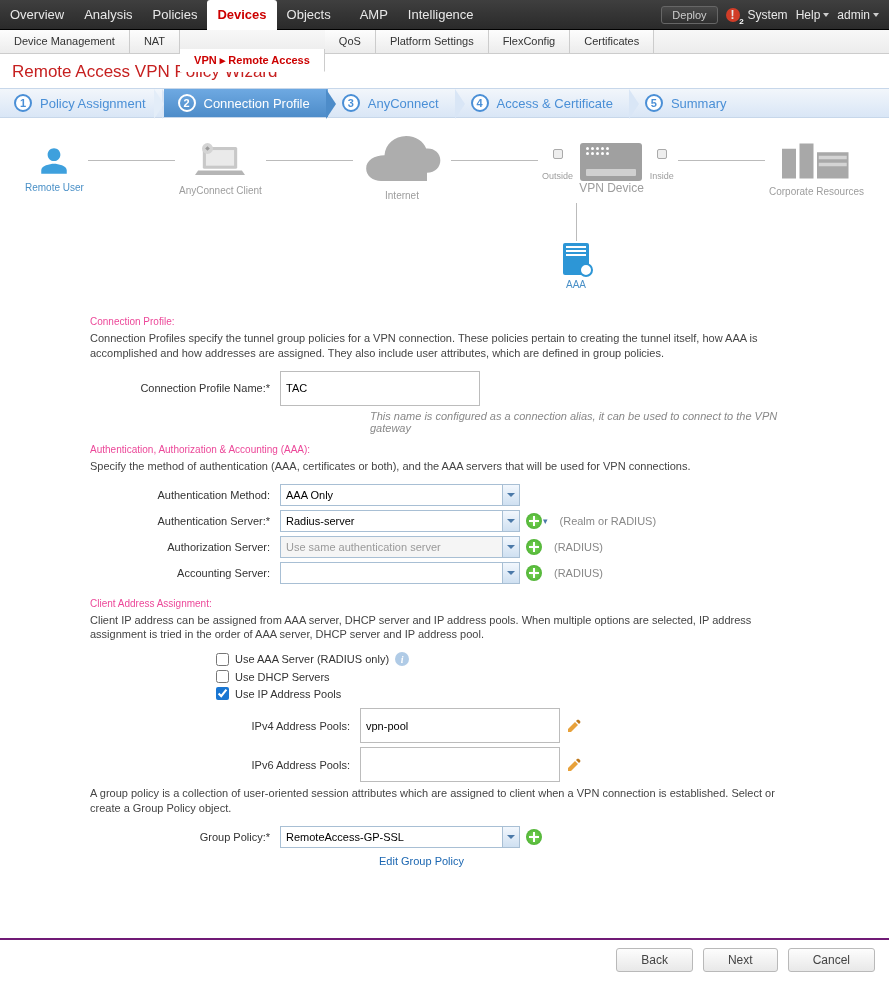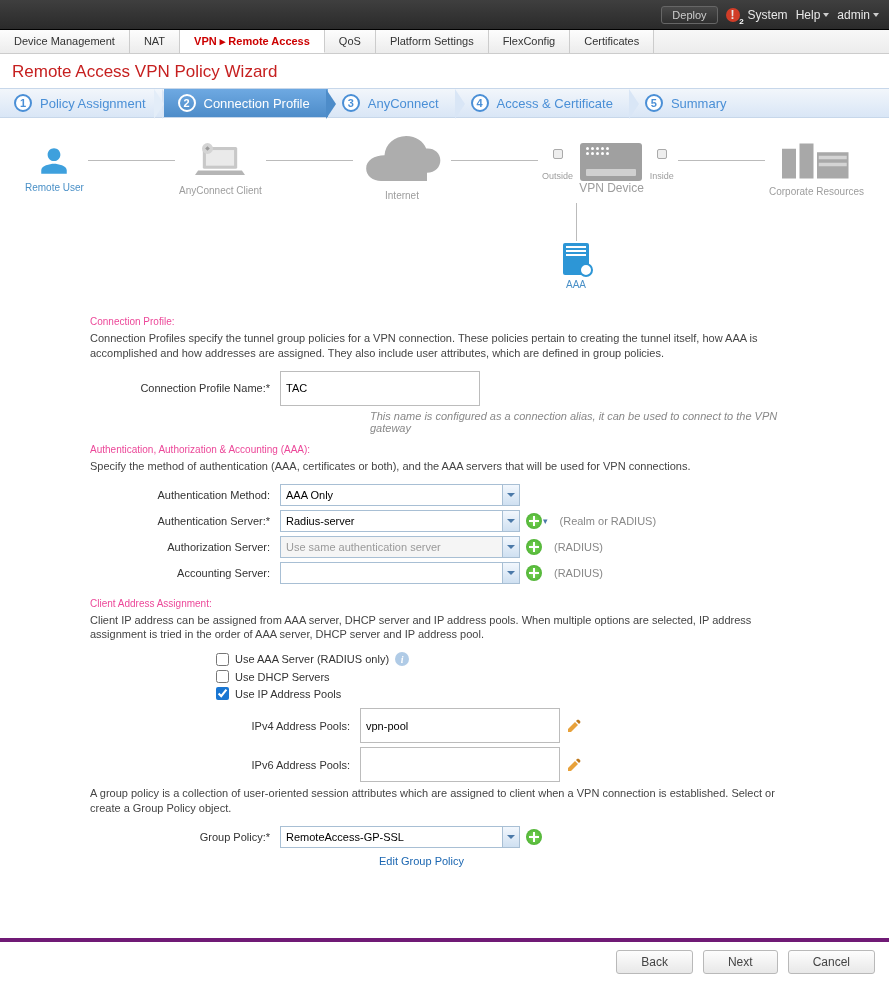--- a/index.html
+++ b/index.html
@@ -13,21 +13,21 @@
   .topbar .spacer{flex:1;}
   .topbar .rt { display:flex; align-items:center; gap:8px; padding-right:10px;}
   .topbar .deploy { background:linear-gradient(#4a4a4a,#2f2f2f); color:#ccc; border:1px solid #666; border-radius:3px; padding:2px 10px; font-size:11px; cursor:pointer;}
   .badge-alert { width:14px; height:14px; border-radius:50%; background:#d13d28; color:#fff; font-size:9px; display:inline-flex; align-items:center; justify-content:center; font-weight:bold; position:relative;}
   .badge-alert::after{content:"2"; position:absolute; right:-4px; bottom:-4px; font-size:8px; color:#fff;}
   .topbar .rt span { color:#e8e8e8; font-size:12px; cursor:pointer;}
   .caret { display:inline-block; width:0; height:0; border-left:3px solid transparent; border-right:3px solid transparent; border-top:4px solid #ccc; margin-left:3px; vertical-align:middle;}
   
   .subtabs { background: linear-gradient(#f8f8f8,#ececec); border-bottom:1px solid #ccc; height:24px; display:flex; align-items:stretch;}
   .subtabs .stab { padding:0 14px; line-height:23px; font-size:11px; color:#333; border-right:1px solid #ccc; cursor:pointer; background: linear-gradient(#fdfdfd,#ececec);}
-  .subtabs .stab.active { background:#fff; color:#c00; font-weight:bold; border-bottom:1px solid #fff; position:relative; top:0;}
+  .subtabs .stab.active { background:#fff; color:#c00; font-weight:bold; border-bottom:1px solid #fff; position:relative; top:19px;}
   
   .page-title { color:#c62020; font-size:17px; padding:8px 12px 6px; font-weight:normal;}
   
   .stepbar { background: linear-gradient(#f2f6fb, #d9e6f6); height:30px; display:flex; align-items:center; border-top:1px solid #c7d7ea; border-bottom:1px solid #c7d7ea; position:relative;}
   .step { display:flex; align-items:center; padding:0 18px 0 14px; height:100%; position:relative; color:#4a8fd6; font-size:13px;}
   .step .circ { width:18px; height:18px; border-radius:50%; border:2px solid #4a8fd6; color:#4a8fd6; display:inline-flex; align-items:center; justify-content:center; font-size:11px; font-weight:bold; margin-right:8px; background:#fff;}
   .step .chev { position:absolute; right:-8px; top:0; width:0; height:0; border-top:15px solid transparent; border-bottom:15px solid transparent; border-left:10px solid #d9e6f6;}
   .step.active { background: linear-gradient(#6ea9e2,#4d8cc9); color:#fff;}
   .step.active .circ { border-color:#fff; color:#fff; background:transparent;}
   .step.active .chev { border-left-color:#4d8cc9; z-index:2;}
@@ -75,27 +75,37 @@
   .plus-icon::after{top:7px;left:3px;height:2px;width:10px;}
   .plus-caret{font-size:9px;color:#4b79a8;margin-left:1px;}
   .hint { font-size:11px; color:#888; margin-left:12px;}
   .cb-row { margin-left:126px; display:flex; align-items:center; gap:6px; font-size:11px; margin-top:4px;}
   .cb-row input{accent-color:#1976d2;}
   .info-icon{width:14px;height:14px;border-radius:50%;background:#b0cbe6;color:#fff;font-size:10px;font-weight:bold;display:inline-flex;align-items:center;justify-content:center;font-style:italic;font-family:serif;}
   .pencil{width:16px;height:16px;margin-left:6px;cursor:pointer; position:relative;}
   .pencil svg{width:16px;height:16px;}
   .linkish { color:#1b66b1; font-size:11px; cursor:pointer; margin-left:190px; padding-left:9px; display:inline-block; margin-top:3px;}
   
-  .footer { position:relative; border-top:4px solid #701a75; padding:8px 14px; display:flex; justify-content:flex-end; gap:10px; background:#fff;}
+  .footer { position:relative; border-top:2px solid #701a75; padding:8px 14px; display:flex; justify-content:flex-end; gap:10px; background:#fff;}
   .btn { background:linear-gradient(#fdfdfd,#e8e8e8); border:1px solid #b9b9b9; border-radius:3px; padding:4px 24px; font-size:12px; color:#444; cursor:pointer;}
 </style>
 </head>
 <body>
 
 <div class="topbar">
+  <div class="menu">
+    <div class="menu-item">Overview</div>
+    <div class="menu-item">Analysis</div>
+    <div class="menu-item">Policies</div>
+    <div class="menu-item active">Devices</div>
+    <div class="menu-item">Objects</div>
+    <div class="sep"></div>
+    <div class="menu-item">AMP</div>
+    <div class="menu-item">Intelligence</div>
+  </div>
   <div class="spacer"></div>
   <div class="rt">
     <button class="deploy">Deploy</button>
     <span class="badge-alert">!</span>
     <span>System</span>
     <span><span>Help</span><span class="caret"></span></span>
     <span><span>admin</span><span class="caret"></span></span>
   </div>
 </div>
 

